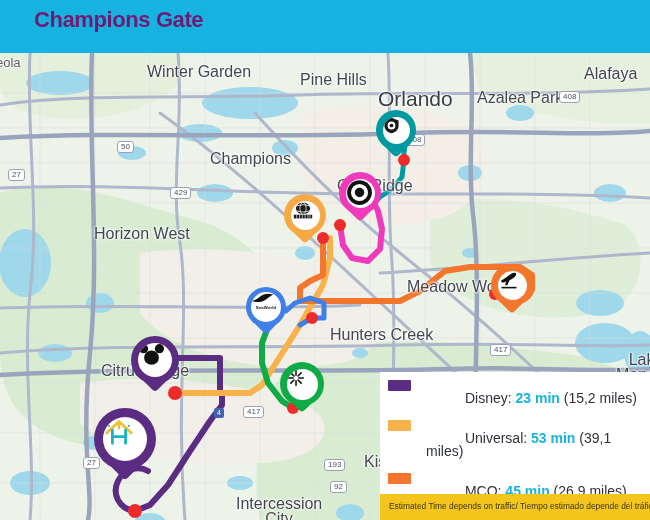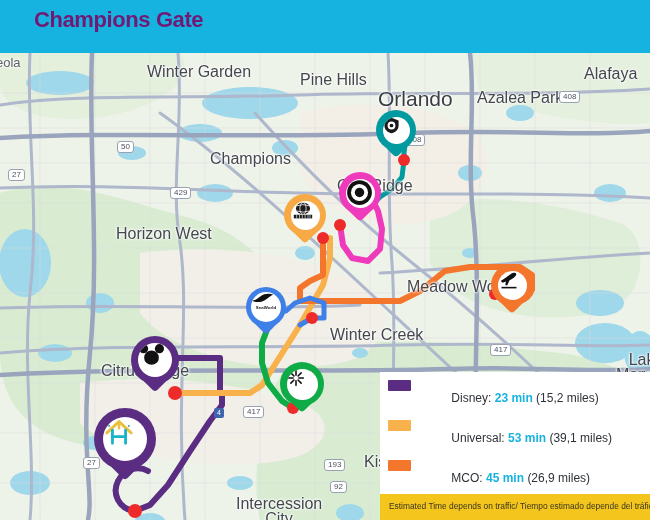--- a/index.html
+++ b/index.html
@@ -67,21 +67,21 @@
   }
 
   
   .legend{
     position:absolute;z-index:70;left:380px;top:372px;width:270px;height:118px;
     background:#ffffff;
   }
   .legend ul{margin:0;padding:0;list-style:none;position:absolute;left:8px;top:7px;}
   .legend li{
     display:flex;align-items:flex-start;margin-bottom:1px;
-    font-size:12px;color:#2e3238;line-height:13px;
+    font-size:14px;color:#2e3238;line-height:13px;gap:8px;
   }
   .legend .sw{
     width:23px;height:11px;flex:0 0 23px;margin-right:7px;margin-top:1px;border-radius:1px;
   }
   .legend .txt{white-space:pre-wrap;}
   .legend b{color:#17b3e0;font-weight:bold;}
 
   .footbar{
     position:absolute;z-index:70;left:380px;top:494px;width:270px;height:26px;
     background:#f3c51d;
@@ -338,23 +338,23 @@
     </div>
 
     <div class="lbl" style="left:-4px;top:2px;font-size:13px;">eola</div>
     <div class="lbl big" style="left:147px;top:10px;">Winter Garden</div>
     <div class="lbl big" style="left:300px;top:18px;">Pine Hills</div>
     <div class="lbl big" style="left:584px;top:12px;">Alafaya</div>
     <div class="lbl" style="left:378px;top:34px;font-size:21px;color:#3a3d42;">Orlando</div>
     <div class="lbl big" style="left:477px;top:36px;">Azalea Park</div>
     <div class="lbl big" style="left:210px;top:97px;">Champions</div>
     <div class="lbl big" style="left:337px;top:124px;">Oak Ridge</div>
-    <div class="lbl big" style="left:116px;top:172px;">Horizon West</div>
+    <div class="lbl big" style="left:94px;top:172px;">Horizon West</div>
     <div class="lbl big two" style="left:407px;top:226px;width:80px;line-height:15px;">Meadow Woods</div>
-    <div class="lbl big" style="left:330px;top:273px;">Winter Creek</div>
+    <div class="lbl big" style="left:330px;top:273px;">Hunters Creek</div>
     <div class="lbl big two" style="left:616px;top:299px;width:60px;line-height:15px;">Lake
 Mary Jane</div>
     <div class="lbl big" style="left:101px;top:309px;">Citrus Ridge</div>
     <div class="lbl big" style="left:364px;top:400px;">Kissi</div>
     <div class="lbl big two" style="left:236px;top:443px;width:86px;line-height:15px;">Intercession
 City</div>
 
     <div class="shield" style="left:117px;top:88px;">50</div>
     <div class="shield" style="left:404px;top:81px;">408</div>
     <div class="shield" style="left:559px;top:38px;">408</div>

